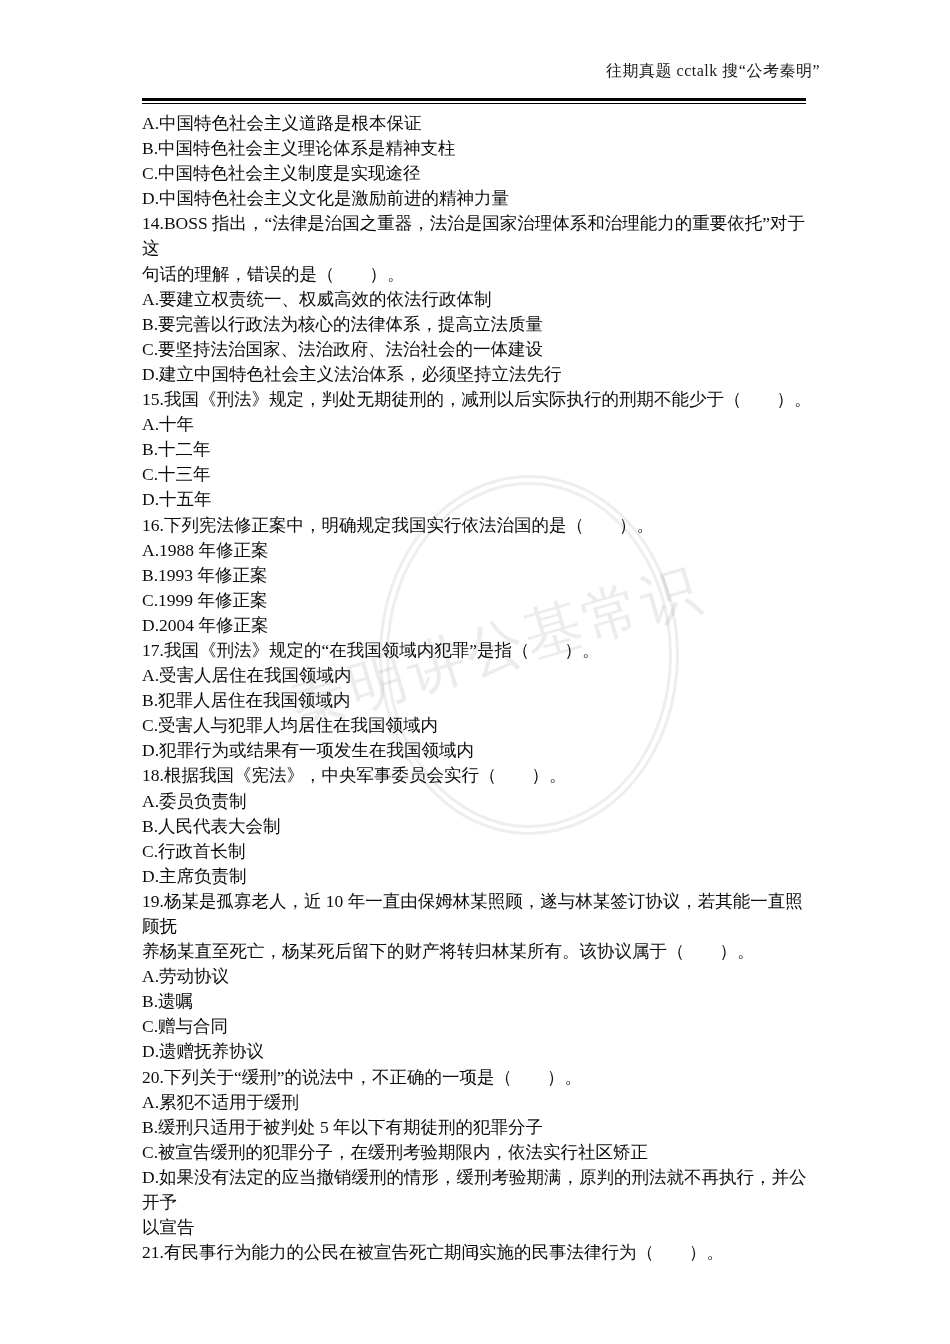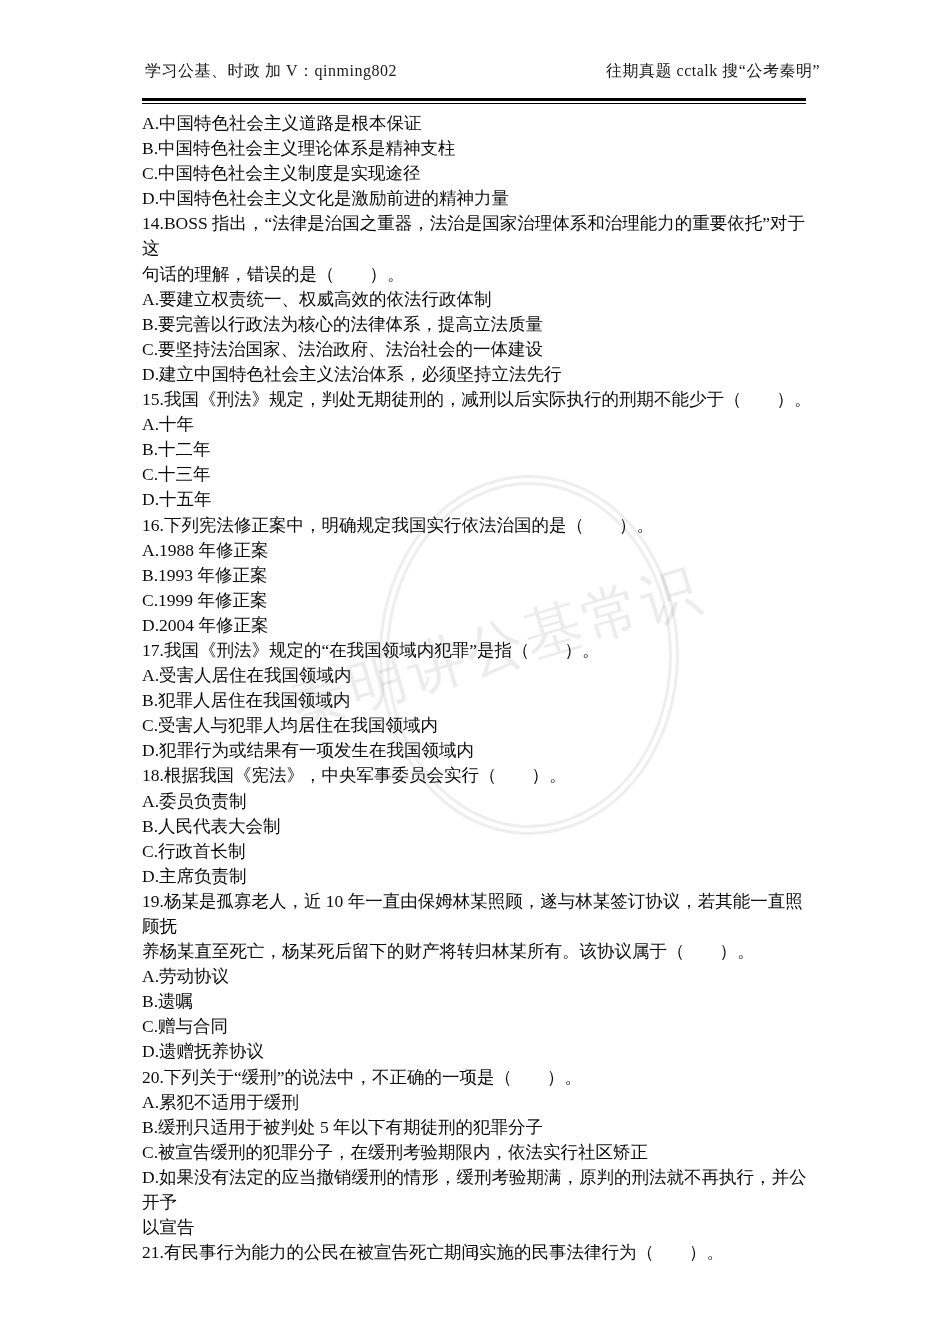--- a/index.html
+++ b/index.html
@@ -84,21 +84,20 @@
     text-align: center;
     font-size: 14.5px;
     color: #1a1a1a;
   }
 </style>
 </head>
 <body>
 
 <div class="page">
 
-  <div class="hdr-left">学习公基、时政 加 V：qinming802</div>
 
   <div class="hdr-right">往期真题  cctalk 搜“公考秦明”</div>
 
   <div class="hdr-rule">
     <div class="thick"></div>
     <div class="gap"></div>
     <div class="thin"></div>
   </div>
 
   <div class="wm-ring outer"></div>

